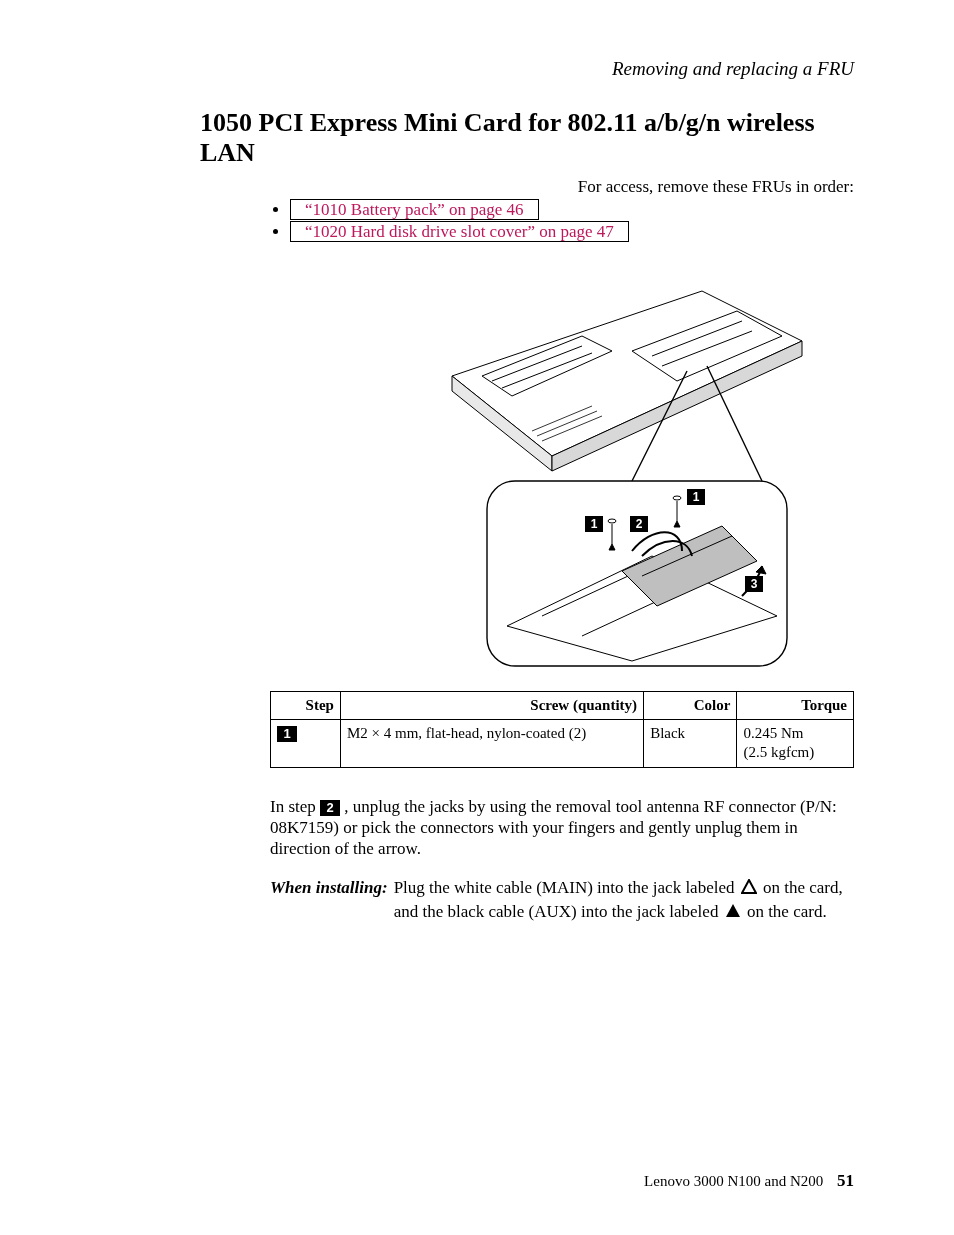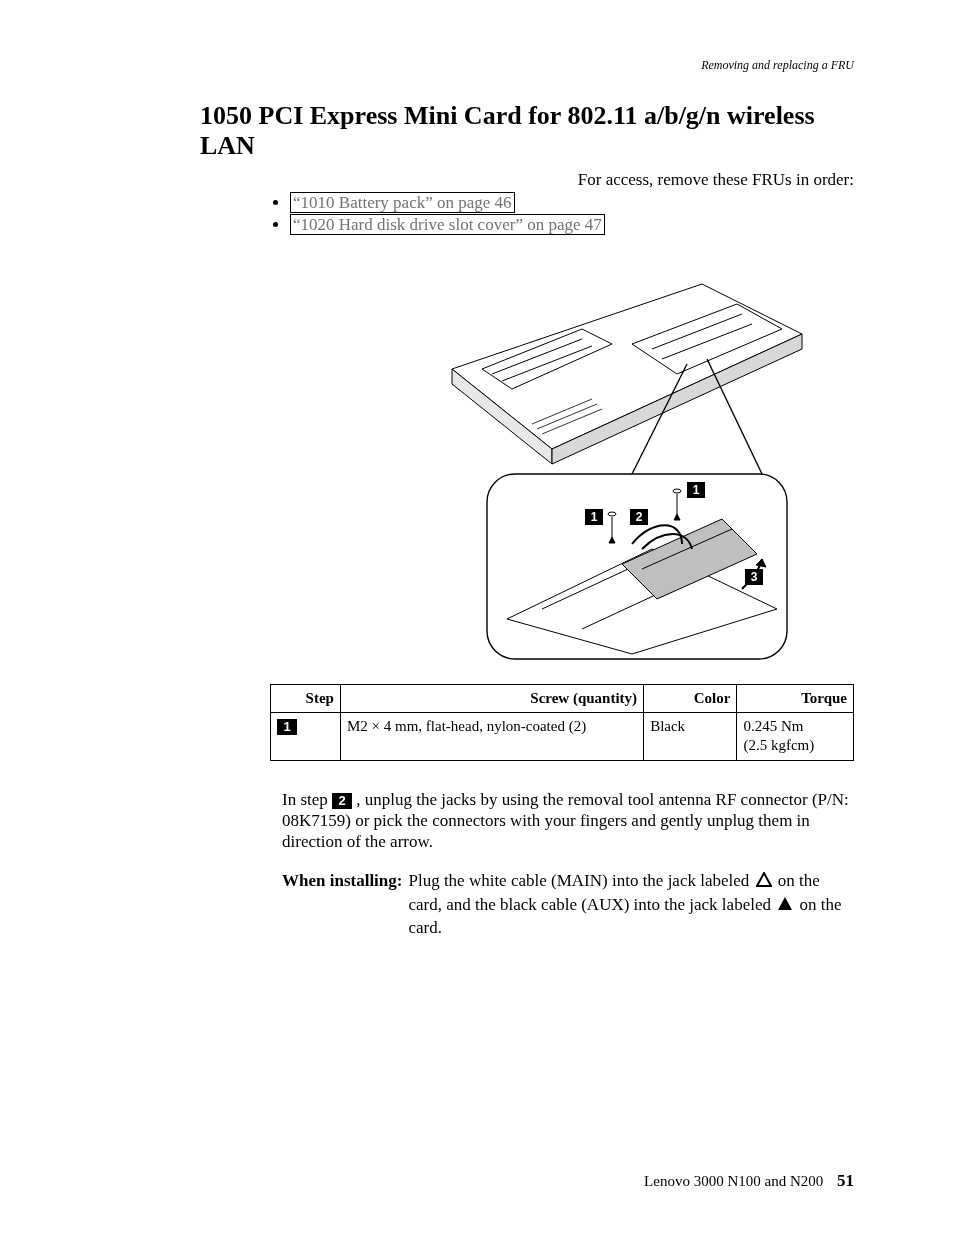--- a/index.html
+++ b/index.html
@@ -13,21 +13,21 @@
   }
   .page {
     position: relative;
     width: 954px;
     height: 1235px;
     box-sizing: border-box;
     padding: 58px 100px 40px 200px;
   }
   .running-head {
     font-style: italic;
-    font-size: 12px;
+    font-size: 19px;
     text-align: right;
     margin-bottom: 28px;
     margin-right: 0;
   }
   .section-title {
     font-family: Liberation Serif, serif;
     font-weight: bold;
     font-size: 26px;
     margin-bottom: 8px;
     margin-top: 16px;
@@ -35,23 +35,23 @@
   .body-block {
     margin-left: 70px;
     font-size: 17px;
     line-height: 1.25;
   }
   .intro-line { margin-bottom: 0; text-align: right; }
   ul.frulist { margin: 2px 0 14px 0; padding-left: 20px; }
   ul.frulist li { margin: 0; }
   .link-box {
     border: 1px solid #000;
-    padding: 0 2px;
+    padding: 0 14px;
     text-decoration: none;
-    color: #737373;
+    color: #be185d;
   }
   .subhead { font-weight: bold; margin: 6px 0 8px 0; }
   .figure {
     text-align: center;
     margin: 8px 0 20px 0;
     height: 415px;
   }
   .figure svg { display: inline-block; }
   table.screw {
     border-collapse: collapse;
@@ -74,23 +74,23 @@
     font-family: Arial, Helvetica, sans-serif;
     font-size: 13px;
     line-height: 16px;
     min-width: 16px;
     height: 16px;
     text-align: center;
     padding: 0 2px;
     vertical-align: middle;
   }
   .torque-multi { line-height: 1.3; font-family: Liberation Serif, serif; }
-  .para { margin: 0 0 18px 12px; }
+  .para { margin: 0 0 18px 0; }
   .install-row { display: flex; }
-  .install-label { font-weight: bold; flex: 0 0 auto; padding-right: 6px; }
+  .install-label { font-weight: bold; flex: 0 0 auto; padding-right: 6px; font-style: italic; }
   .install-text { flex: 1 1 auto; }
   .tri-outline, .tri-solid {
     display: inline-block; vertical-align: -2px; margin: 0 2px;
   }
   .tri-outline svg, .tri-solid svg { width: 16px; height: 16px; }
   .continued { margin-top: 18px; }
   .footer {
     position: absolute;
     bottom: 44px;
     right: 100px;

